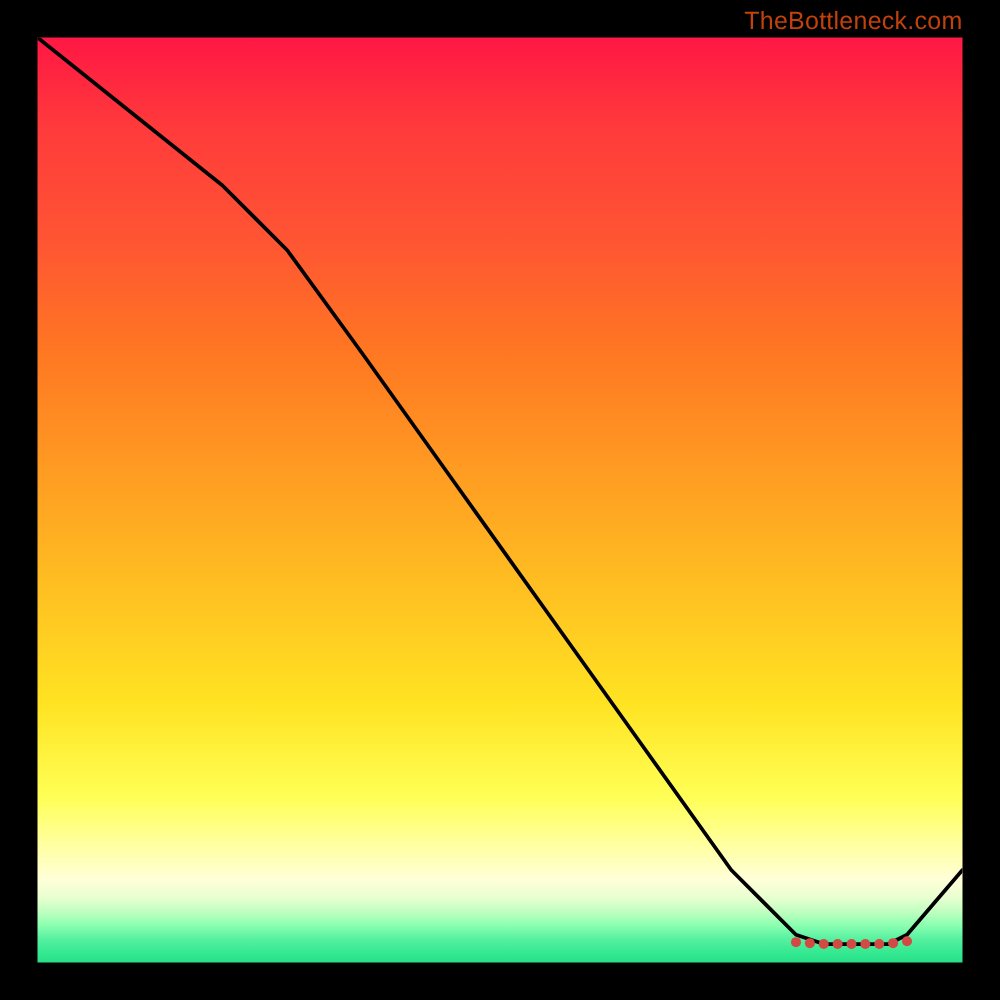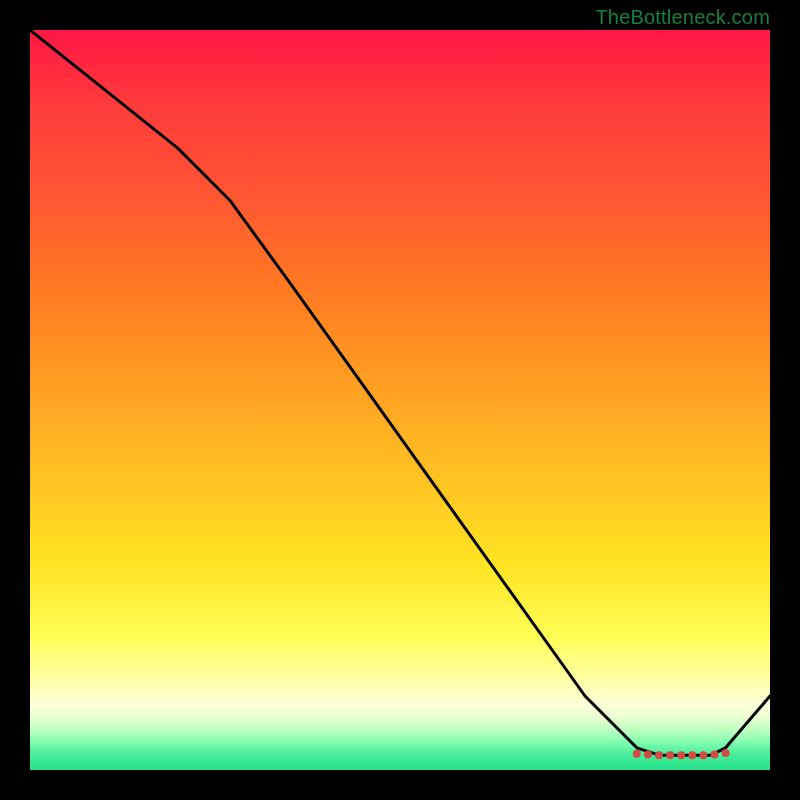--- a/index.html
+++ b/index.html
@@ -39,21 +39,21 @@
       #8affb0 96%,
       #55f0a0 97.5%,
       #33e890 99%,
       #28e088 100%
     );
   }
   .watermark {
     position: absolute;
     top: 6px;
     right: 30px;
-    color: #15803d;
+    color: #c2410c;
     font-size: 20px;
     font-weight: 500;
     letter-spacing: 0.2px;
     z-index: 5;
   }
   svg.overlay {
     position: absolute;
     left: 0;
     top: 0;
     width: 740px;

